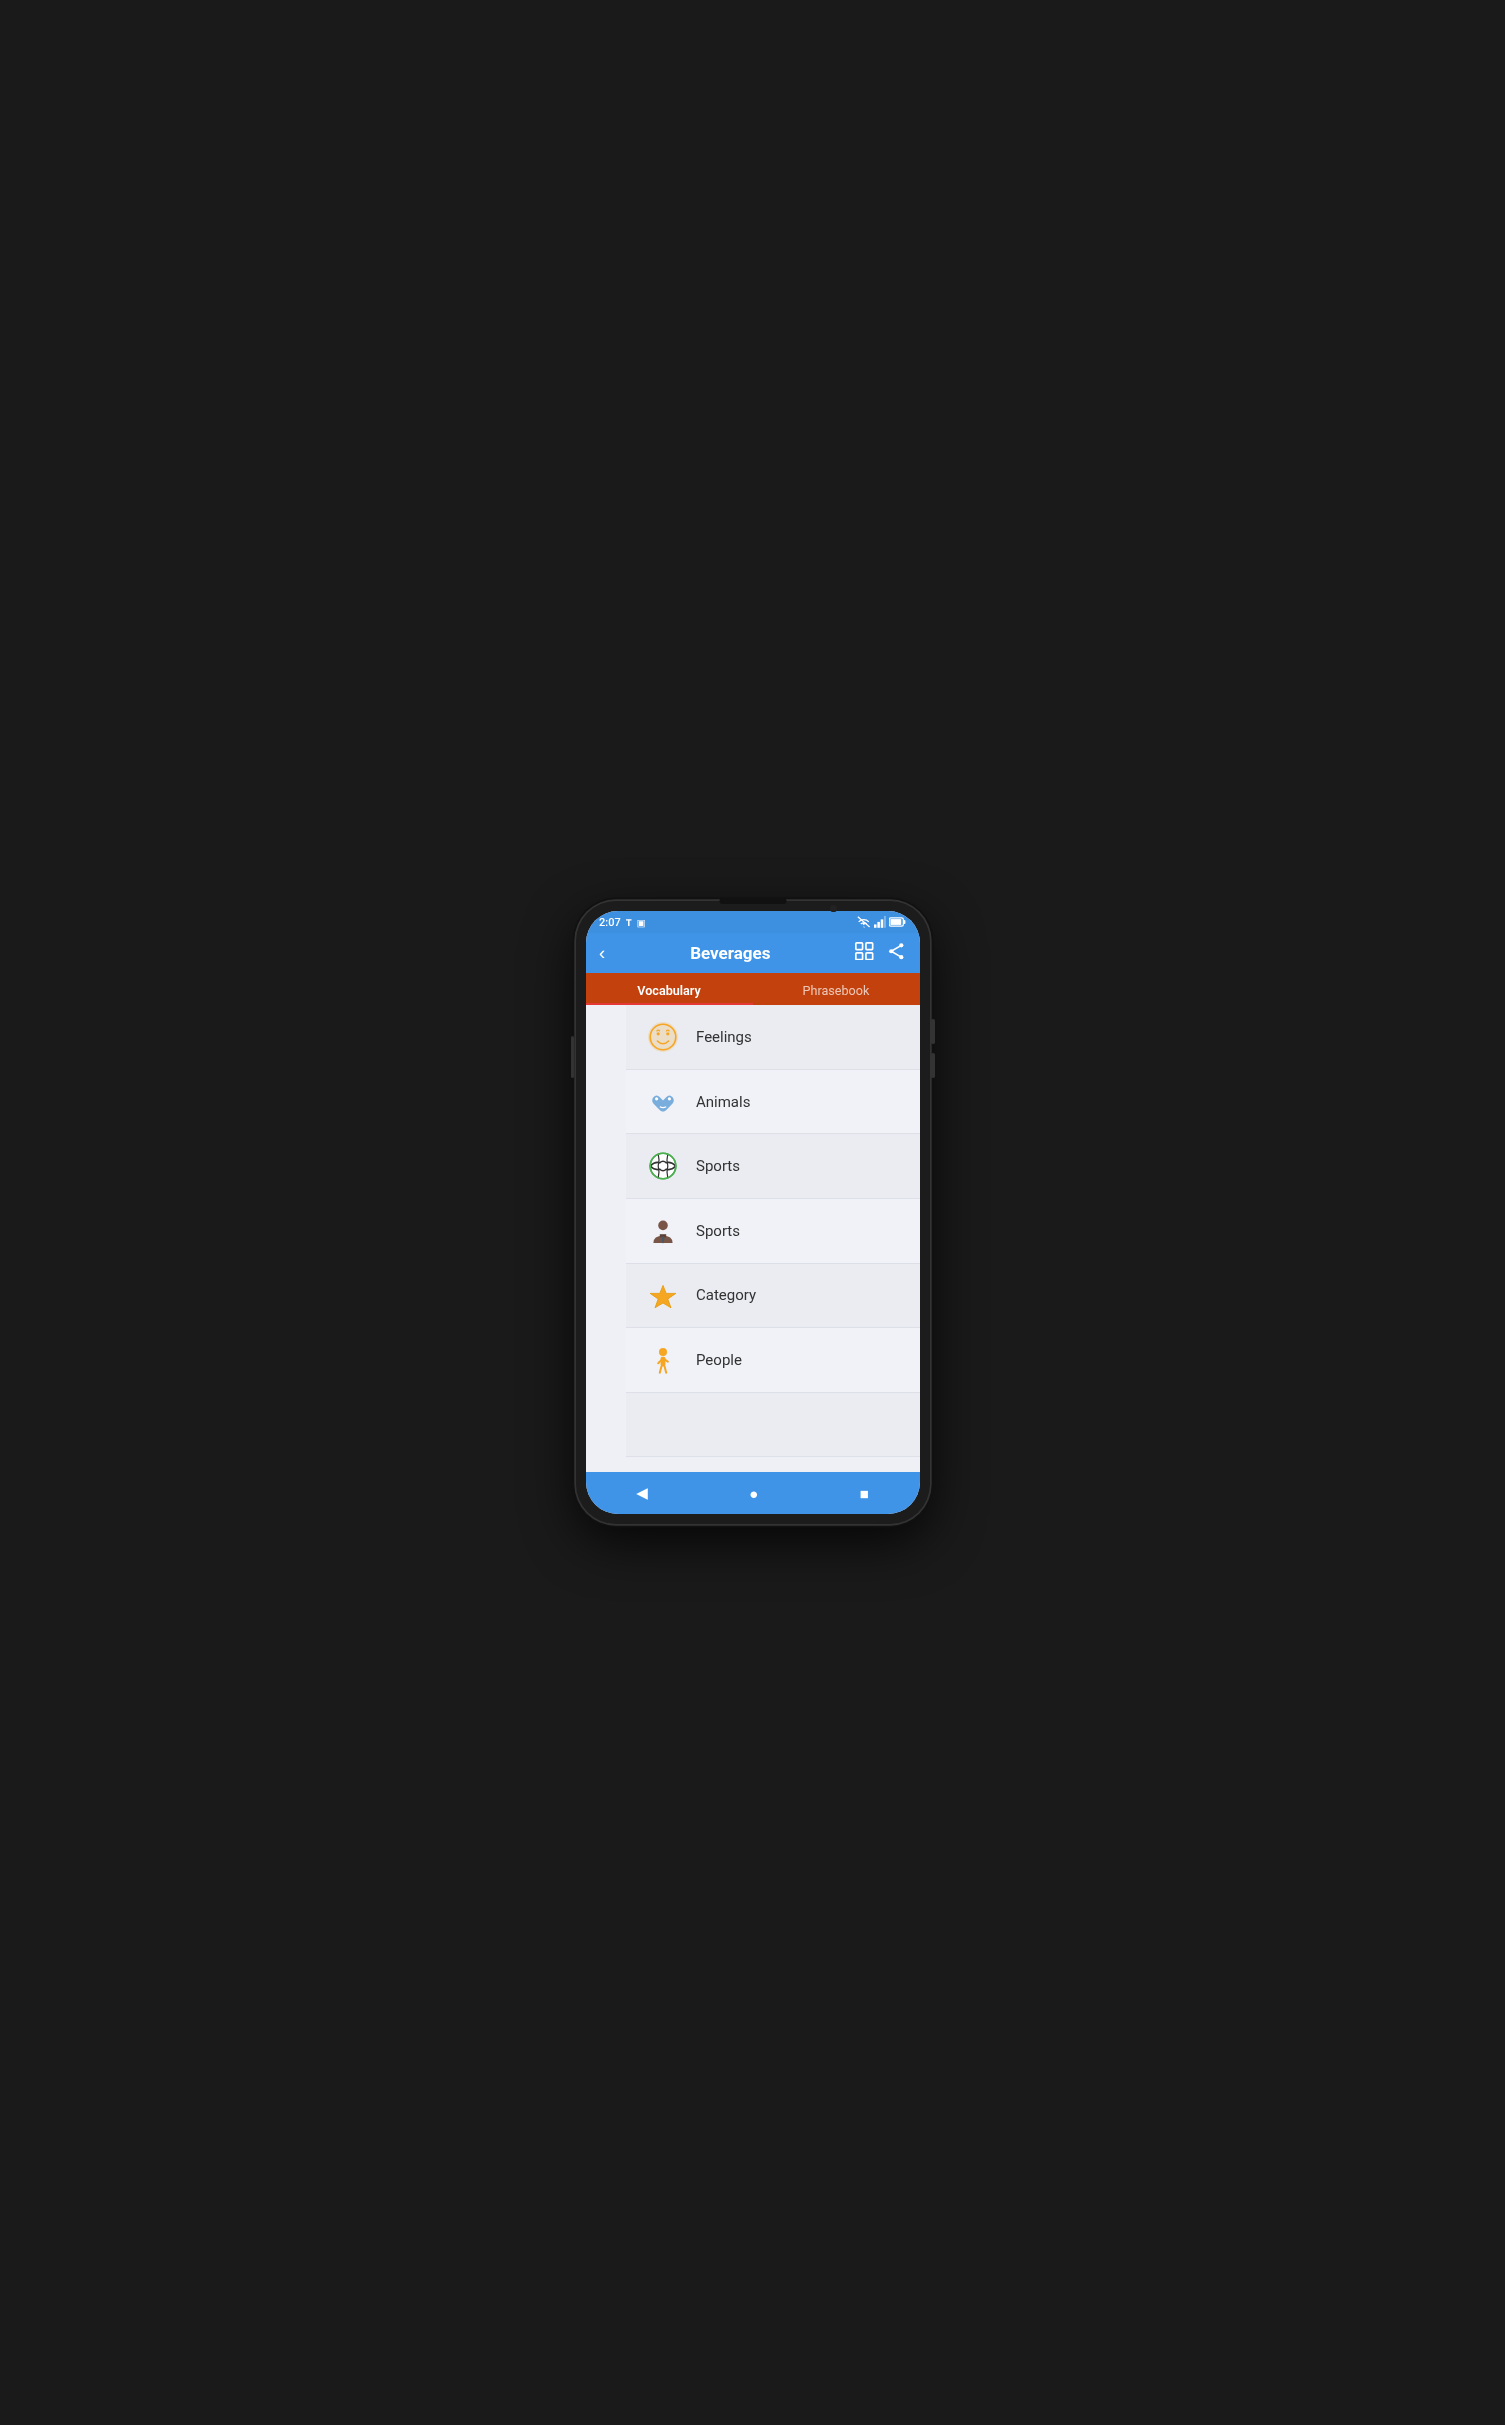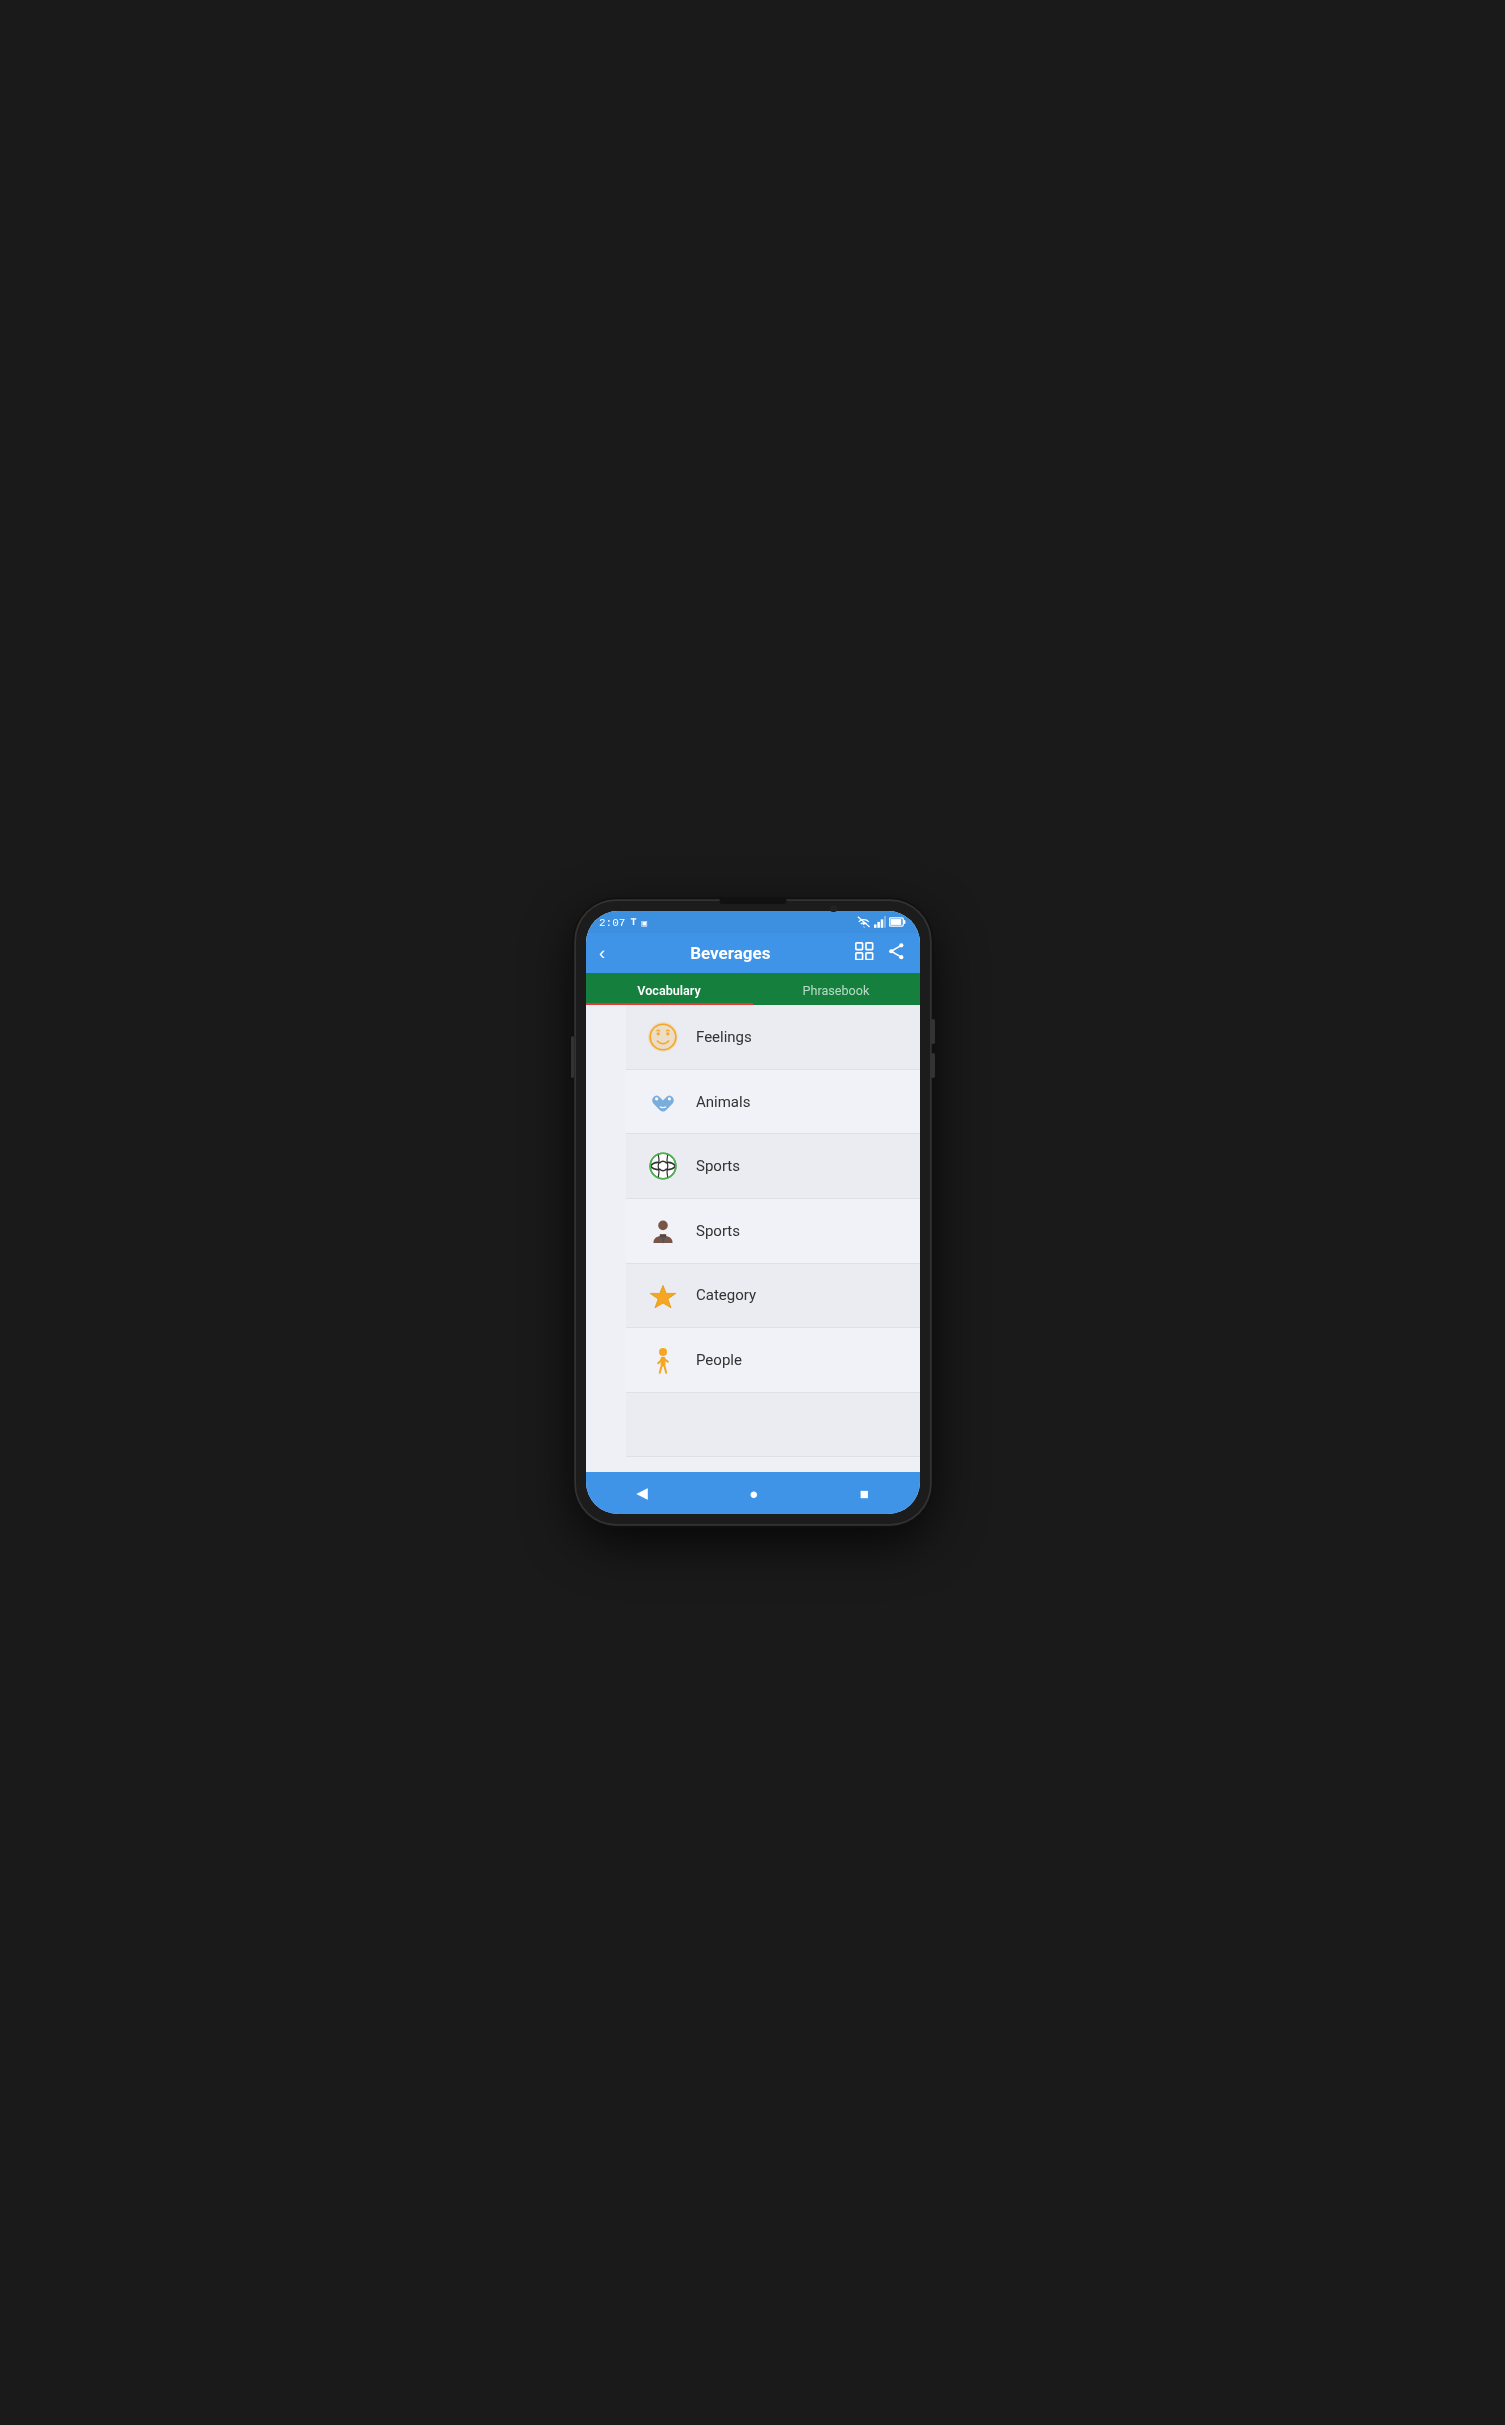--- a/index.html
+++ b/index.html
@@ -100,21 +100,20 @@
       gap: 3.4px;
     }
     .status-icon {
       color: white;
       font-size: 9.3px;
     }
     .status-left {
       display: flex;
       align-items: center;
       gap: 5px;
-      font-family: Liberation Mono, monospace;
     }
 
     
     .top-bar {
       background: #4094e8;
       padding: 8.4px 13.5px;
       display: flex;
       justify-content: space-between;
       align-items: center;
       flex-shrink: 0;
@@ -139,21 +138,21 @@
     .back-btn {
       color: white;
       font-size: 18.5px;
       cursor: pointer;
       background: none;
       border: none;
     }
 
     
     .tabs {
-      background: #15803d;
+      background: #c2410c;
       display: flex;
       flex-shrink: 0;
     }
     .tab {
       flex: 1;
       text-align: center;
       padding: 10px 0 6.7px;
       color: white;
       font-size: 12.6px;
       font-weight: 600;

